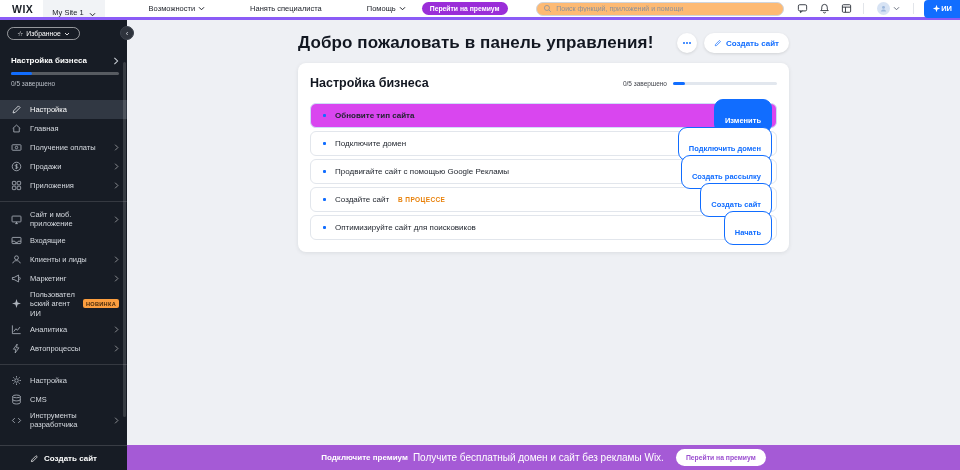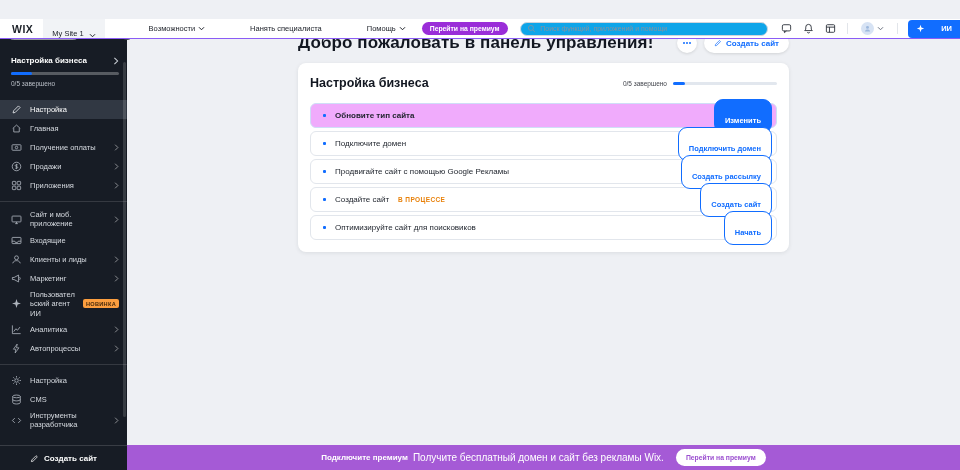--- a/index.html
+++ b/index.html
@@ -2,40 +2,40 @@
 <html><head>
 <meta charset="utf-8">
 <style>
   * { margin:0; padding:0; box-sizing:border-box; }
   html,body { width:960px; height:470px; }
   body { font-family:"Liberation Sans", sans-serif; }
   .screen { position:relative; width:960px; height:470px; overflow:hidden; background:#eef0f4; }
 
   
   .topbar { position:absolute; top:0; left:0; right:0; height:20px; background:#ffffff;
-    border-bottom:1px solid #8b5cf6; display:flex; align-items:center; z-index:6;margin-top:19px; }
+    border-bottom:3px solid #8b5cf6; display:flex; align-items:center; z-index:6; }
   .logo { font-weight:800; font-size:10.5px; letter-spacing:.5px; color:#1a1f26; margin:0 10px 0 12px; }
   .site-chip { height:100%; display:flex; align-items:flex-end; gap:5px; background:#f1f3f6;
     padding:0 9px; font-size:7.5px; color:#20242c; cursor:pointer; }
   .top-nav { display:flex; align-items:center; gap:17px; margin-left:16px; }
   .top-nav-item { font-size:7.5px; color:#20242c; display:flex; align-items:center; gap:3px; cursor:pointer;padding-left:28px; }
   .premium-pill { margin-left:16px; background:#9a2dd8; color:#fff; font-size:6.8px; font-weight:700;
     padding:3px 8px; border-radius:8px; border:none; cursor:pointer; }
   .search-wrap { margin-left:auto; width:248px; height:14px; border:1px solid #cfd5dd; border-radius:8px;
-    display:flex; align-items:center; padding:0 6px; gap:4px; background:#0ea5e9; }
+    display:flex; align-items:center; padding:0 6px; gap:4px; background:#fdba74; }
   .search-wrap svg { flex:0 0 auto; }
   .search-input { border:none; outline:none; width:100%; font-size:7px; color:#333; background:transparent;
     font-family:"Liberation Sans", sans-serif; }
   .search-input::placeholder { color:#8a919c; }
   .top-icons { display:flex; align-items:center; gap:11px; margin-left:13px; color:#2a2f38; }
   .v-sep { width:1px; height:11px; background:#e2e5ea; }
   .avatar-group { display:flex; align-items:center; gap:3px; margin:0 2px; cursor:pointer; }
   .avatar { width:13px; height:13px; border-radius:50%; background:#d7e3f4; display:flex; align-items:center; justify-content:center; }
   .ai-btn { height:18px; margin-left:10px; background:#116dff; color:#fff; border:none; cursor:pointer;
-    border-radius:4px 0 0 4px; display:flex; align-items:center; gap:16px; padding:0 8px;
+    border-radius:4px 0 0 4px; display:flex; align-items:center; gap:0; padding:0 8px;
     font-size:7.5px; font-weight:700; font-family:"Liberation Sans", sans-serif; }
 
   
   .sidebar { position:absolute; top:20px; left:0; bottom:0; width:127px; background:#171c25; color:#d6dae0; z-index:4; }
   .fav-pill { margin:7px 0 0 7px; width:73px; height:13px; border:1px solid rgba(255,255,255,.55);
     border-radius:8px; display:flex; align-items:center; justify-content:center; gap:3px;
     color:#fff; font-size:6.8px; cursor:pointer; background:transparent; }
   .collapse-btn { position:absolute; top:6px; right:-7px; width:14px; height:14px; border-radius:50%;
     background:#2e333c; border:1px solid #3c424c; color:#cfd3da; font-size:8px; line-height:11px;
     text-align:center; cursor:pointer; z-index:7; }
@@ -82,21 +82,21 @@
   .card-title { font-size:12.5px; font-weight:700; color:#121721; }
   .card-progress { margin-left:auto; display:flex; align-items:center; gap:6px; }
   .card-progress-label { font-size:6.5px; color:#42454c; }
   .card-progress-track { width:104px; height:3px; border-radius:2px; background:#e2e7ee; }
   .card-progress-fill { height:100%; border-radius:2px; background:#116dff; }
 
   .task-list { margin-top:13px; }
   .task-row { display:flex; align-items:center; height:25px; border:1px solid #e2e6ec; border-radius:6px;
     margin-bottom:3px; padding:0 4px 0 12px; background:#fff; cursor:pointer; }
   .task-row:last-child { margin-bottom:0; }
-  .task-row.selected { background:#f0abfc; border-color:#cfdef7; }
+  .task-row.selected { background:#d946ef; border-color:#cfdef7; }
   .task-bullet { width:3px; height:3px; border-radius:1px; background:#116dff; margin-right:9px; flex:0 0 auto; }
   .task-label { font-size:8px; color:#1c212a; }
   .task-row.selected .task-label { font-weight:700; }
   .task-status { font-size:6.5px; font-weight:700; color:#e8810a; letter-spacing:.4px; margin-left:9px; }
   .task-btn { margin-left:auto; height:17px; border-radius:9px; font-size:7.5px; font-weight:700;
     padding:16px 10px; cursor:pointer; font-family:"Liberation Sans", sans-serif; }
   .task-btn.solid { background:#116dff; border:1px solid #116dff; color:#fff; }
   .task-btn.outline { background:#fff; border:1px solid #116dff; color:#116dff; }
 
   

